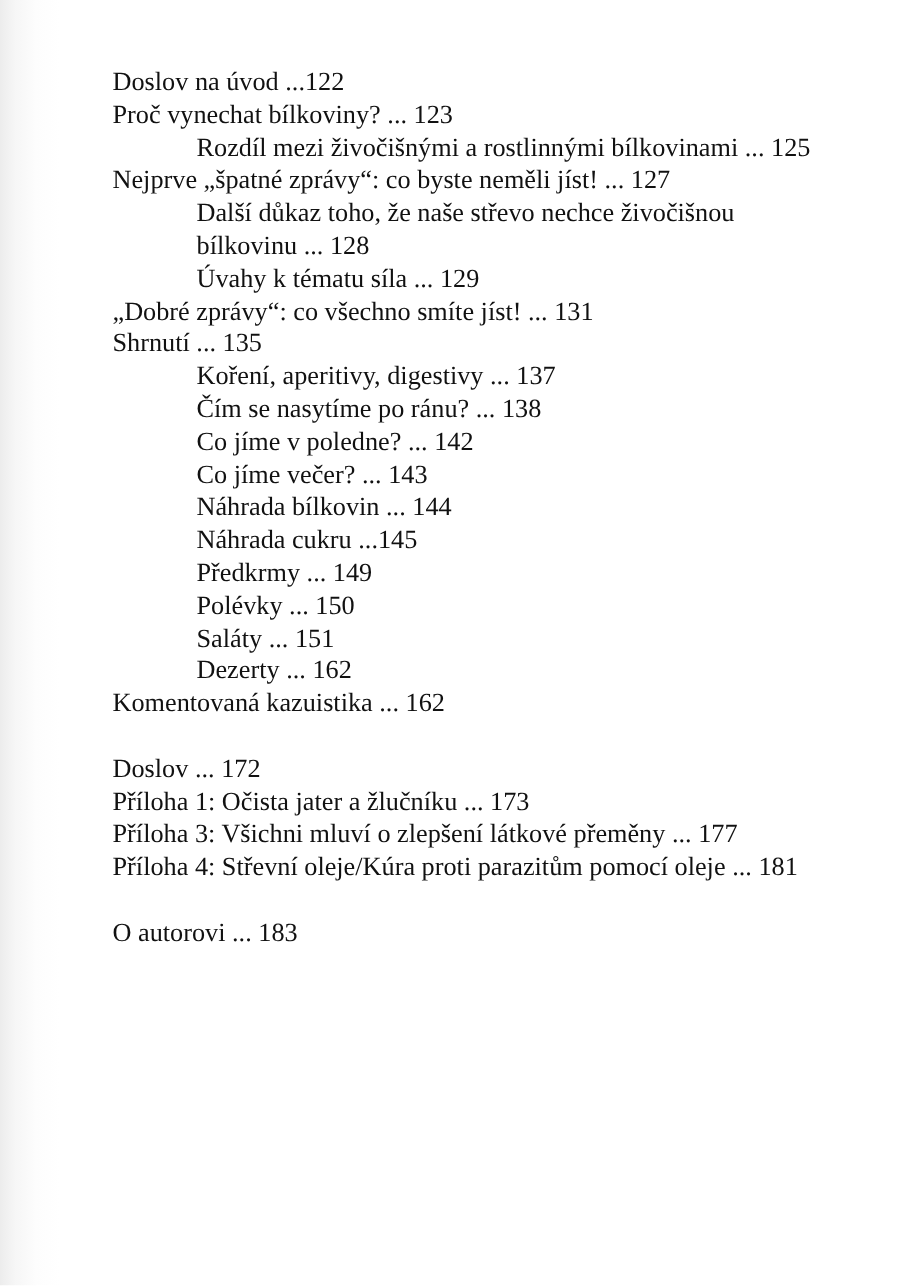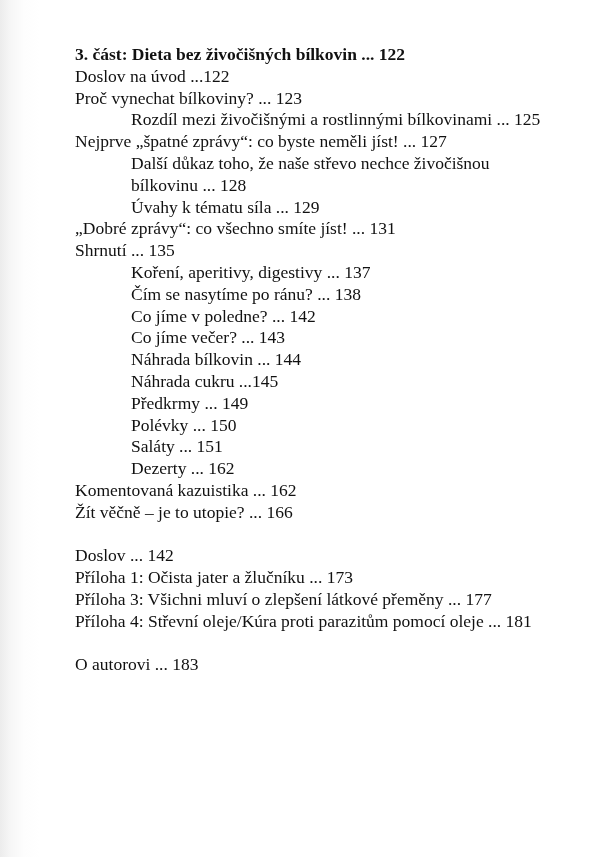--- a/index.html
+++ b/index.html
@@ -22,21 +22,20 @@
   .toc .line { white-space: nowrap; height: 21.8px; }
   .toc .heading { font-weight: bold; }
   .toc .indent { padding-left: 56px; }
   .toc .gap { height: 21.8px; }
 </style>
 </head>
 <body>
 
 <div class="page">
   <div class="toc">
-    <div class="line heading">3. část: Dieta bez živočišných bílkovin ... 122</div>
     <div id="group1">
         <div class="line">Doslov na úvod ...122</div>
         <div class="line">Proč vynechat bílkoviny? ... 123</div>
         <div class="line indent">Rozdíl mezi živočišnými a rostlinnými bílkovinami ... 125</div>
         <div class="line">Nejprve „špatné zprávy“: co byste neměli jíst! ... 127</div>
         <div class="line indent">Další důkaz toho, že naše střevo nechce živočišnou</div>
         <div class="line indent">bílkovinu ... 128</div>
         <div class="line indent">Úvahy k tématu síla ... 129</div>
         <div class="line">„Dobré zprávy“: co všechno smíte jíst! ... 131</div>
         <div class="line">Shrnutí ... 135</div>
@@ -44,25 +43,24 @@
         <div class="line indent">Čím se nasytíme po ránu? ... 138</div>
         <div class="line indent">Co jíme v poledne? ... 142</div>
         <div class="line indent">Co jíme večer? ... 143</div>
         <div class="line indent">Náhrada bílkovin ... 144</div>
         <div class="line indent">Náhrada cukru ...145</div>
         <div class="line indent">Předkrmy ... 149</div>
         <div class="line indent">Polévky ... 150</div>
         <div class="line indent">Saláty ... 151</div>
         <div class="line indent">Dezerty ... 162</div>
         <div class="line">Komentovaná kazuistika ... 162</div>
-        <div class="line">Žít věčně – je to utopie? ... 166</div>
       </div>
     <div class="gap"></div>
     <div id="group2">
-        <div class="line">Doslov ... 142</div>
+        <div class="line">Doslov ... 172</div>
         <div class="line">Příloha 1: Očista jater a žlučníku ... 173</div>
         <div class="line">Příloha 3: Všichni mluví o zlepšení látkové přeměny ... 177</div>
         <div class="line">Příloha 4: Střevní oleje/Kúra proti parazitům pomocí oleje ... 181</div>
       </div>
     <div class="gap"></div>
     <div id="group3">
         <div class="line">O autorovi ... 183</div>
       </div>
   </div>
 </div>

